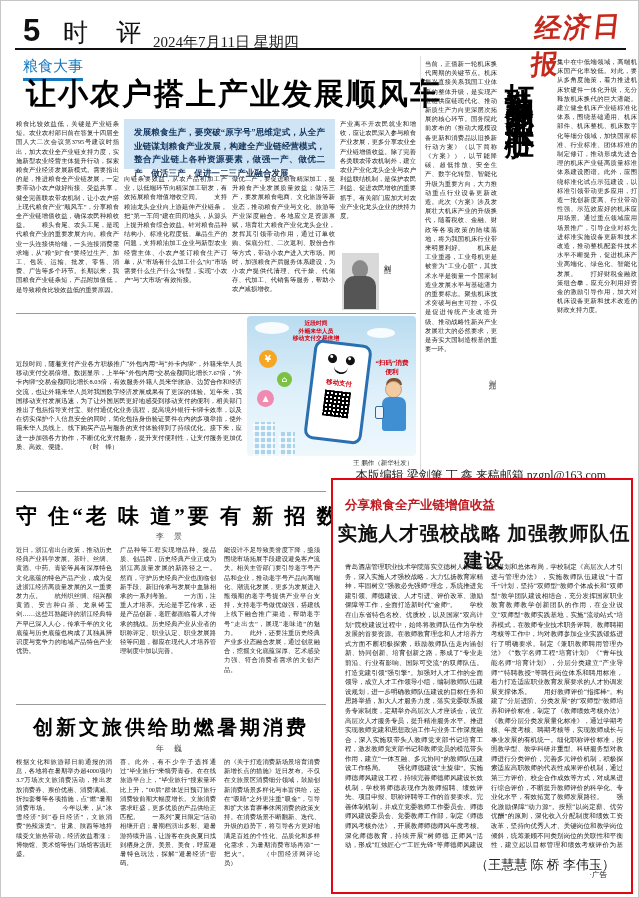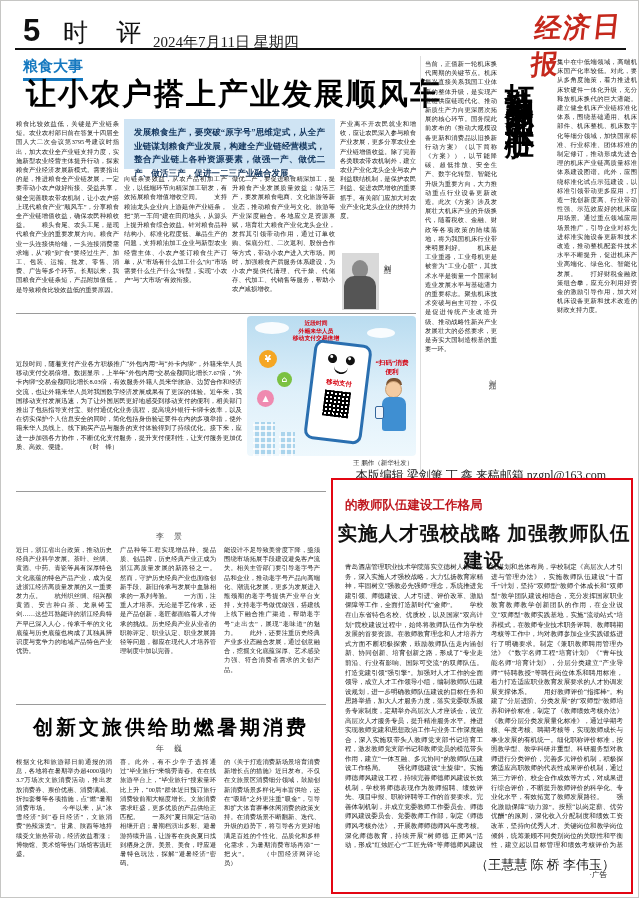--- a/index.html
+++ b/index.html
@@ -15,21 +15,21 @@
   .headline{position:absolute;font-weight:bold;color:#000;white-space:nowrap;
             font-family:"Liberation Serif","DejaVu Serif",serif;}
   .vert{writing-mode:vertical-rl;}
   
   .pagenum{font-size:31px;font-weight:bold;font-family:"Liberation Sans","DejaVu Sans",sans-serif;}
   .section{font-size:25px;font-weight:normal;letter-spacing:11px;}
   .date{font-size:15px;color:#222;}
   .masthead{font-size:27px;font-weight:bold;color:#c5281c;transform:skewX(-8deg) rotate(-2deg);
             letter-spacing:2px;}
   
-  .kicker{font-size:15px;font-weight:bold;color:#1679c0;border-bottom:3px solid #1679c0;
+  .kicker{font-size:15px;font-weight:normal;color:#1679c0;border-bottom:3px solid #1679c0;
           padding-bottom:2px;}
   .mainhead{font-size:30px;letter-spacing:2px;}
   .highlight{position:absolute;background:#cfe4f4;color:#13365e;font-weight:bold;
              font-size:8.6px;line-height:13.5px;text-align:justify;padding:7px 10px;box-sizing:border-box;}
   .photo{position:absolute;background:#d9d9d9;overflow:hidden;}
   .photo .head{position:absolute;left:10px;top:7px;width:16px;height:18px;border-radius:50% 50% 45% 45%;background:#8a8a8a;}
   .photo .body{position:absolute;left:2px;top:23px;width:32px;height:33px;border-radius:10px 10px 0 0;background:#555;}
   
   .cartoon{position:absolute;background:linear-gradient(180deg,#b9dcf0 0%,#dff0fa 55%,#eef8fd 100%);
            border-radius:4px;overflow:hidden;}
@@ -131,34 +131,35 @@
 
   <div class="abs" style="left:419px;top:55px;width:1px;height:418px;background:#ddd;"></div>
   <div class="col" style="left:424px;top:58px;width:72px;height:412px;">当前，正值新一轮机床换代周期的关键节点。机床振兴直接关系我国工业体系的整体升级，是实现产业链供应链现代化、推动新质生产力向更深层次拓展的核心环节。国务院此前发布的《推动大规模设备更新和消费品以旧换新行动方案》（以下简称《方案》），以节能降碳、超低排放、安全生产、数字化转型、智能化升级为重要方向，大力推动重点行业设备更新改造。此次《方案》涉及发展壮大机床产业的升级换代，随着税收、金融、财政等各项政策的陆续落地，将为我国机床行业带来明显利好。　　机床是工业重器，工业母机更是被誉为“工业心脏”，其技术水平是衡量一个国家制造业发展水平与基础潜力的重要标志。聚焦机床技术突破与自主可控，不仅是促进传统产业改造升级、推动战略性新兴产业发展壮大的必然要求，更是夯实大国制造根基的重要一环。</div>
   <div class="headline vert" style="left:499px;top:60px;height:412px;font-size:29px;letter-spacing:4px;white-space:normal;">打造动力强劲的工业『心脏』</div>
   <div class="abs vert" style="left:486px;top:372px;font-size:7.5px;color:#666;letter-spacing:2px;">刘克江</div>
   <div class="col" style="left:556px;top:56px;width:80px;height:416px;">集中在中低端领域，高端机床国产化率较低。对此，要从多角度施策，着力推进机床软硬件一体化升级，充分释放机床换代的巨大潜能。　　建立健全机床产业链标准化体系，围绕基础通用、机床部件、机床整机、机床数字化等细分领域，加快国家标准、行业标准、团体标准的制定修订，推动形成先进合理的机床产业链高质量标准体系建设图谱。此外，应围绕标准化试点示范建设，以标准引领带动更多应用，打造一批创新度高、行业带动性强、示范效应好的机床应用场景。通过重点领域应用场景推广，引导企业对标先进标准实施设备更新和技术改造，推动整机配套件技术水平不断提升，促进机床产业高端化、绿色化、智能化发展。　　打好财税金融政策组合拳，应充分利用好资金的激励引导作用，加大对机床设备更新和技术改造的财政支持力度。</div>
 
   <div class="editorline" style="left:330px;top:466px;width:300px;">本版编辑 梁剑箫 丁 鑫 来稿邮箱 nzgpl@163.com</div>
 
   <div class="thin abs" style="left:15px;top:490px;width:310px;"></div>
+  <div class="headline" style="left:15px;top:501px;width:310px;font-size:21px;letter-spacing:3px;text-align:center;">守 住“老 味 道”要 有 新 招 数</div>
   <div class="byline" style="left:15px;top:530px;width:310px;">李 景</div>
   <div class="col" style="left:15px;top:544px;width:96px;height:152px;">近日，浙江省出台政策，推动历史经典产业科学发展。茶叶、丝绸、黄酒、中药、青瓷等具有深厚特色文化底蕴的特色产品产业，成为促进浙江经济高质量发展的又一重要发力点。　　杭州织丝绸、绍兴酿黄酒、安吉种白茶、龙泉铸宝剑……这些耳熟能详的浙江经典特产早已深入人心，传承千年的文化底蕴与历史底蕴也构成了其独具辨识度与竞争力的地域产品特色产业优势。</div>
   <div class="col" style="left:119px;top:544px;width:96px;height:152px;">广品种等工程实现增品种、提品质、创品牌，历史经典产业正成为浙江高质量发展的新路径之一。　　然而，守护历史经典产业也面临创新手段、新旧传承与发展中血脉相承的一系列考验。　　一方面，注重人才培养。无论是手艺传承，还是产品创新，老匠都面临着人才传承的挑战。历史经典产业从业者的职称评定、职业认定、职业发展路径等问题，都应在现代人才培养管理制度中加以完善。</div>
   <div class="col" style="left:223px;top:544px;width:96px;height:152px;">能设计不足导致美誉度下降，亟须围绕市场拓展手段建设避免客户流失。相关主管部门要引导老字号产品和企业，推动老字号产品向高端化、潮流化发展，更多为发展进入瓶颈期的老字号提供产业平台支持，支持老字号做优做强，搭建线上线下融合推广渠道，帮助老字号“走出去”，展现“老味道”的魅力。　　此外，还要注重历史经典产业多业态融合发展，通过创意融合，挖掘文化底蕴深厚、艺术感染力强、符合消费者需求的文创产品。</div>
 
   <div class="thin abs" style="left:15px;top:703px;width:310px;"></div>
   <div class="headline" style="left:15px;top:713px;width:310px;font-size:20px;letter-spacing:3px;text-align:center;">创新文旅供给助燃暑期消费</div>
   <div class="byline" style="left:15px;top:742px;width:310px;">年 巍</div>
   <div class="col" style="left:15px;top:756px;width:96px;height:136px;">根据文化和旅游部日前通报的消息，各地将在暑期举办超4000项约3.7万场次文旅消费活动，推出发放消费券、票价优惠、消费满减、折扣套餐等各项措施，点“燃”暑期消费市场。　　今年以来，从“冰雪经济”到“春日经济”，文旅消费“热辣滚烫”。甘肃、陕西等地持续受文旅热带动，经济效益看涨；博物馆、美术馆等热门场馆客流旺盛。</div>
   <div class="col" style="left:119px;top:756px;width:96px;height:136px;">喜。此外，有不少学子选择通过“毕业旅行”来犒劳青春。在在线旅游平台上，“毕业旅行”搜索量环比上升，“00后”群体近日预订旅行消费较前期大幅度增长。文旅消费需求旺盛，更多优质的产品供给正匹配。　　一系列“夏日限定”活动相继开启；暑期档演出多彩、避暑游持续升温，让游客在炎炎夏日找到栖身之所。美景、美食，呼应避暑特色玩法，探解“避暑经济”密码。</div>
   <div class="col" style="left:223px;top:756px;width:96px;height:136px;">的《关于打造消费新场景培育消费新增长点的措施》近日发布。不仅在文旅景区消费细分领域，鼓励创新消费场景多样化与丰富供给，还在“吸睛”之外更注重“吸金”，引导和扩大体育赛事休闲消费的政策支持。在消费场景不断翻新、迭代、升级的趋势下，将引导各方更好地满足百姓的个性化、品质化和多样化需求，为暑期消费市场再添“一把火”。　　（中国经济网评论员）</div>
 
   <div class="adbox" style="left:330px;top:477px;width:302px;height:416px;">
-    <div class="abs adkicker" style="left:12px;top:17px;">的教师队伍建设工作格局</div>
+    <div class="abs adkicker" style="left:12px;top:17px;">分享粮食全产业链增值收益</div>
     <div class="abs adhead" style="left:0;top:40px;width:302px;text-align:center;">实施人才强校战略  加强教师队伍建设</div>
     <div class="col adcol" style="left:12px;top:82px;width:138px;height:288px;">青岛酒店管理职业技术学院落实立德树人根本任务，深入实施人才强校战略，大力弘扬教育家精神，牢固树立“强教必先强师”理念，系统推进党建引领、师德建设、人才引进、评价改革、激励保障等工作，全面打造新时代“金师”。　　学校在山东省特色名校、优质校，以及国家“双高计划”院校建设过程中，始终将教师队伍作为学校发展的首要资源。在教师教育理念和人才培养方式方面不断积极探索，鼓励教师队伍走内涵创新、协同创新、培育创新之路，形成了“专业走前沿、行业有影响、国际可交流”的双师队伍。　　打造党建引领“强引擎”。加强对人才工作的全面领导，成立人才工作领导小组，编制教师队伍建设规划，进一步明确教师队伍建设的目标任务和思路举措，加大人才服务力度，落实党委联系服务专家制度，定期举办高层次人才座谈会，设立高层次人才服务专员，提升精准服务水平。推进实现教师党建和思想政治工作与业务工作深度融合，深入实施双带头人教师党支部书记培育工程，激发教师党支部书记和教师党员的模范带头作用，建立“一体互融、多元协同”的教师队伍建设工作格局。　　强化师德建设“主旋律”。实施师德师风建设工程，持续完善师德师风建设长效机制，学校将师德表现作为教师招聘、绩效评先、项目申报、职称评聘等工作的首要要求。完善体制机制，并成立党委教师工作委员会、师德师风建设委员会、党委教师工作部，制定《师德师风考核办法》，开展教师师德师风年度考核。深化师德教育，持续开展“树师德 正师风”活动，形成“红烛匠心”“工匠先锋”等师德师风建设品牌，教育引导广大教师自觉弘扬教育家精神。坚持模范引领，健全教师荣誉体系，定期评选表彰“优秀教师”“先进教育工作者”等先进典型，开展教师志愿服务活动，教育引导广大教师争做“四有”好老师。　　扩大人才队伍“蓄水池”。强化人才引育工作的系</div>
     <div class="col adcol" style="left:158px;top:82px;width:132px;height:288px;">统谋划和总体布局，学校制定《高层次人才引进与管理办法》，实施教师队伍建设“十百千”计划，坚持“双师型”教师个体成长和“双师型”教学团队建设相结合，充分发挥国家职业教育教师教学创新团队的作用，在企业设立“双师型”教师实践基地，实施“流动站式”培养模式，在教师专业技术职务评聘、教师聘期考核等工作中，均对教师参加企业实践锻炼进行了明确要求。制定《兼职教师聘用管理办法》《“数字名师工程”培育计划》《“青年技能名师”培育计划》，分层分类建立“产业导师”“特聘教授”等聘任岗位体系和聘用标准，着力打造适应职业教育发展要求的人才协调发展支撑体系。　　用好教师评价“指挥棒”。构建了“分层进阶、分类发展”的“双师型”教师培养和评价标准，制定了《教师绩效考核办法》《教师分层分类发展量化标准》，通过学期考核、年度考核、聘期考核等，实现教师成长与事业发展的有机统一。细化职称评价标准，按照教学型、教学科研并重型、科研服务型对教师进行分类评价，完善多元评价机制，积极探索适应高职教师的代表性成果评价机制，通过第三方评价、校企合作成效等方式，对成果进行综合评价，不断提升教师评价的科学化、专业化水平，有效拓宽了教师发展路径。　　强化激励保障“动力源”。按照“以岗定薪、优劳优酬”的原则，深化收入分配制度和绩效工资改革，坚持向优秀人才、关键岗位和教学岗位倾斜，统筹兼顾不同类别岗位的关联性和平衡性，建立起以目标管理和绩效考核评价为基础、以业绩贡献和能力水平为核心的薪酬体系。建立奖励性绩效二级分配制度，实行“一院一策”，按照产出成果、工作量、业绩贡献进行分配，完善与学校内涵式发展相适应的绩效分配机制，为推动学校高质量发展提供有力支撑。</div>
     <div class="abs" style="right:16px;top:376px;font-size:13px;color:#222;">（王慧慧 陈 桥 李伟玉）</div>
     <div class="abs" style="right:24px;top:390px;font-size:7.5px;color:#222;">·广告</div>
   </div>
 
 </div>
 
 </body></html>

